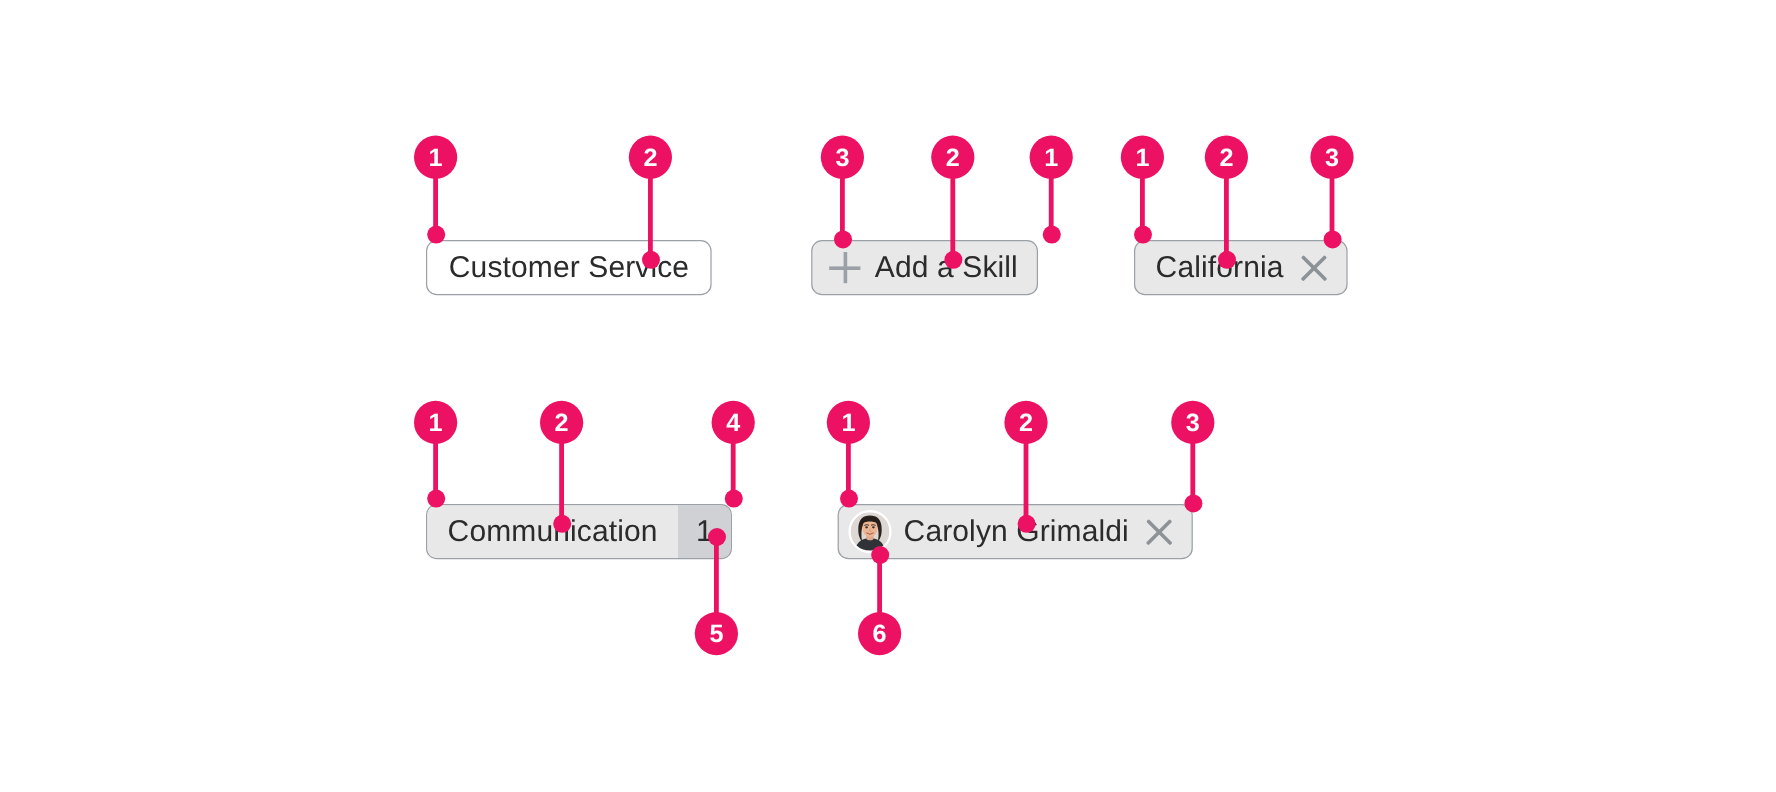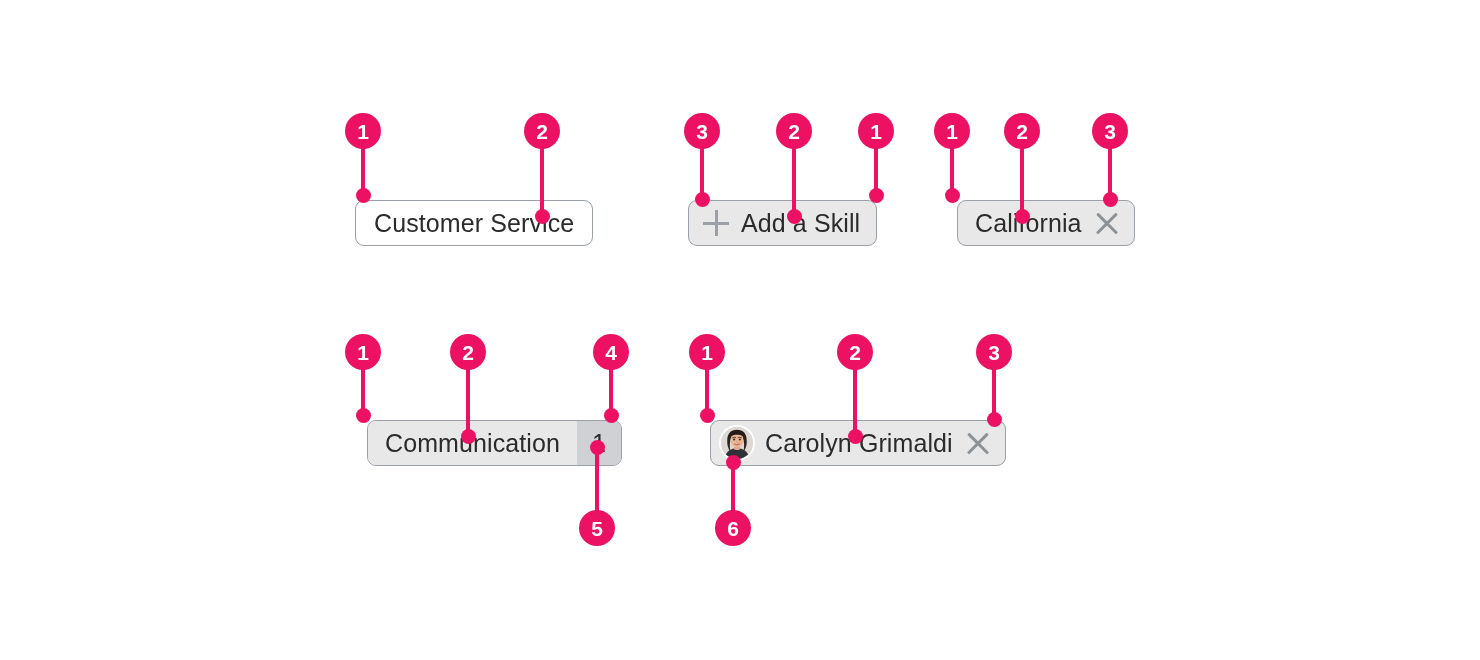--- a/index.html
+++ b/index.html
@@ -25,21 +25,21 @@
     border: 1px solid #9aa0a6;
     border-radius: 9px;
     height: 46px;
     font-size: 25px;
     color: #2b2b2b;
     letter-spacing: .1px;
     white-space: nowrap;
     user-select: none;
   }
   .chip.outline { background: #ffffff; }
-  .chip.filled  { background: #e8e8e9; margin-left: 12px; }
+  .chip.filled  { background: #e8e8e9; }
 
   .chip-label { line-height: 1; }
 
   
   #chip-customer-service { left: 355px; top: 200px; padding: 0 18px; }
 
   
   #chip-add-skill { left: 676px; top: 200px; padding: 0 16px 0 14px; }
   #chip-add-skill .chip-label { margin-left: 12px; }
 

